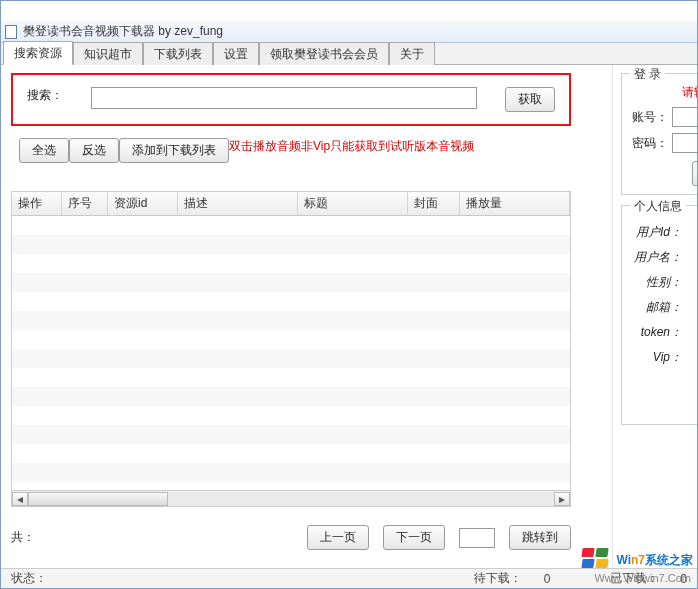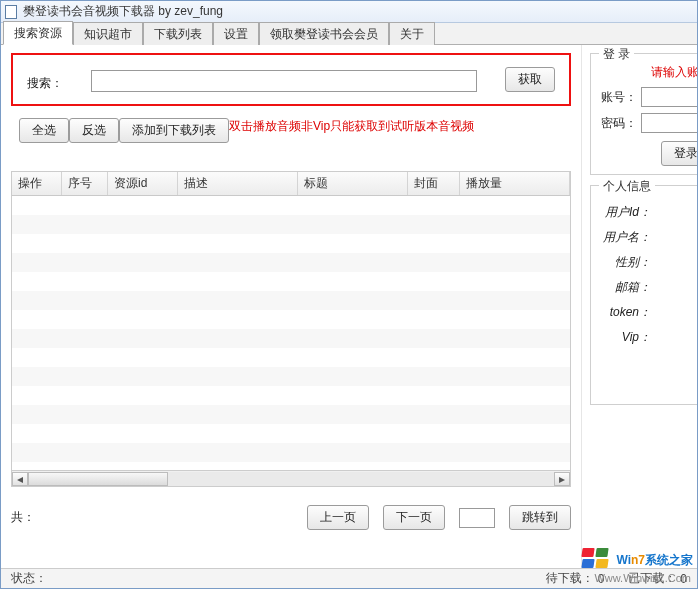--- a/index.html
+++ b/index.html
@@ -1,47 +1,47 @@
 <!DOCTYPE html>
 <html><head>
 <meta charset="utf-8">
 <style>
   * { box-sizing: border-box; font-family: "Microsoft YaHei", SimSun, Arial, sans-serif; font-size: 12px; }
   body { margin: 0; background: #fff; width: 698px; height: 589px; overflow: hidden; position: relative; }
   .window { border: 1px solid #7a9cc6; width: 698px; height: 589px; position: relative; background: #fff; }
-  .titlebar { height: 22px; background: linear-gradient(#f4f8fd,#e6eef9); border-bottom: 1px solid #b7c9e0; display: flex; align-items: center; padding-left: 4px; gap: 6px; }
+  .titlebar { height: 22px; background: linear-gradient(#f4f8fd,#e6eef9); border-bottom: 1px solid #b7c9e0; display: flex; align-items: center; padding-left: 4px; gap: 6px; margin-top: 20px; }
   .titlebar .doc-icon { width: 12px; height: 14px; border: 1px solid #5b7da3; background: #fff; position: relative; }
   .titlebar .title { color: #353535; }
   .tabstrip { height: 22px; background: #f2f2f2; border-bottom: 1px solid #b0b0b0; display: flex; align-items: flex-end; padding-left: 2px; }
   .tab { padding: 3px 10px 2px; border: 1px solid #aaa; border-bottom: none; background: #eee; margin-right: 0; position: relative; top: 1px; color: #333; cursor: default; font-family: Liberation Mono, monospace; }
   .tab.active { background: #fff; border-bottom: 1px solid #fff; }
   .content { display: flex; height: calc(100% - 44px - 20px); }
   .main { flex: 0 0 580px; padding: 8px 10px 4px 10px; position: relative; }
-  .side { flex: 1; border-left: 1px solid #e6e6e6; padding: 8px 0 0 8px; position: relative; overflow: hidden; }
-  .searchbox { border: 2px solid #e11; padding: 12px 14px; display: flex; align-items: flex-end; gap: 28px; margin-bottom: 12px; }
+  .side { flex: 1; border-left: 1px solid #e6e6e6; padding: 8px 0 0 8px; position: relative; overflow: hidden; margin-left: 31px; }
+  .searchbox { border: 2px solid #e11; padding: 12px 14px; display: flex; align-items: flex-start; gap: 28px; margin-bottom: 12px; }
   .searchbox label { color: #222; }
   .searchbox input[type=text] { flex: 1; height: 22px; border: 1px solid #999; padding: 0 4px; }
   .btn { background: linear-gradient(#fdfdfd,#e7e7e7); border: 1px solid #9b9b9b; border-radius: 3px; padding: 3px 12px; color: #222; cursor: default; }
   .toolbar-row { display: flex; align-items: flex-start; gap: 0; margin-bottom: 28px; padding-left: 8px; }
   .hint-red { color: #d00; }
   .grid { border: 1px solid #ccc; height: 300px; overflow: hidden; }
   .grid-head { display: flex; background: linear-gradient(#fbfbfb,#ececec); border-bottom: 1px solid #c9c9c9; }
   .grid-head .col { border-right: 1px solid #d4d4d4; padding: 3px 6px; color: #333; text-align: left; }
   .grid-body { height: calc(100% - 22px); overflow-y: auto; overflow-x: auto; }
   .grid-body .row { display: flex; height: 19px; }
   .grid-body .row:nth-child(even){ background:#f7f7f7;}
   .hscroll { height: 16px; border: 1px solid #ccc; border-top: none; background: #f0f0f0; display: flex; align-items: center; }
   .hscroll .larrow, .hscroll .rarrow { width: 16px; height: 14px; background: linear-gradient(#fdfdfd,#e2e2e2); border: 1px solid #bcbcbc; display: flex; align-items: center; justify-content: center; color:#555;}
   .hscroll .track { flex:1; height:14px; position:relative; background:#eaeaea; }
   .hscroll .thumb { position:absolute; left:0; top:0; height:100%; width:140px; background:linear-gradient(#f7f7f7,#dcdcdc); border:1px solid #bcbcbc;}
   .pager { display:flex; align-items:center; gap:14px; margin-top:18px; }
   .pager .filler { flex:1; }
   .pager input[type=text]{ width:36px; height:20px; border:1px solid #999;}
   .pager .label { color:#222; }
-  .statusbar { position:absolute; bottom:0; left:0; right:0; height:20px; border-top:1px solid #ccc; background:#f4f4f4; display:flex; align-items:center; padding:0 10px; color:#444; gap:4px;}
+  .statusbar { position:absolute; bottom:0; left:0; right:0; height:20px; border-top:1px solid #ccc; background:#f4f4f4; display:flex; align-items:center; padding:0 10px; color:#444; gap:22px;}
   .statusbar .spacer{flex:1;}
   .groupbox { border:1px solid #cfcfcf; margin-bottom:10px; position:relative; padding:10px 8px 8px; width:130px; }
   .groupbox .legend { position:absolute; top:-8px; left:8px; background:#fff; padding:0 4px; color:#333;}
   .side-row { display:flex; align-items:center; margin:6px 0; gap:4px;}
   .side-row label{ color:#222; width:38px; text-align:right;}
   .side-row input{ flex:1; width:60px; border:1px solid #999; height:20px;}
   .side-hint { color:#d00; text-align:right; margin-bottom:6px; }
   .info-list .r { display:flex; margin:8px 0; }
   .info-list .r .k { width:52px; text-align:right; color:#222;font-style:italic;}
   .watermark { position:absolute; right:4px; bottom:18px; display:flex; align-items:center; gap:6px; }

